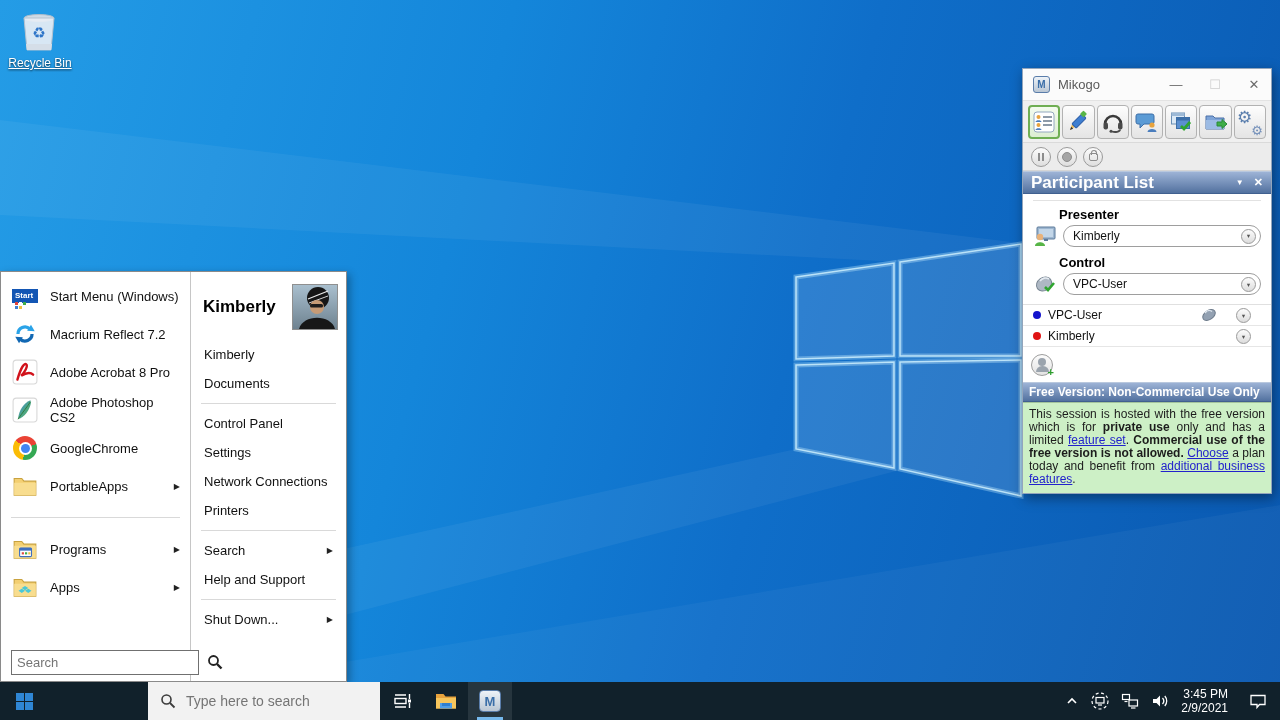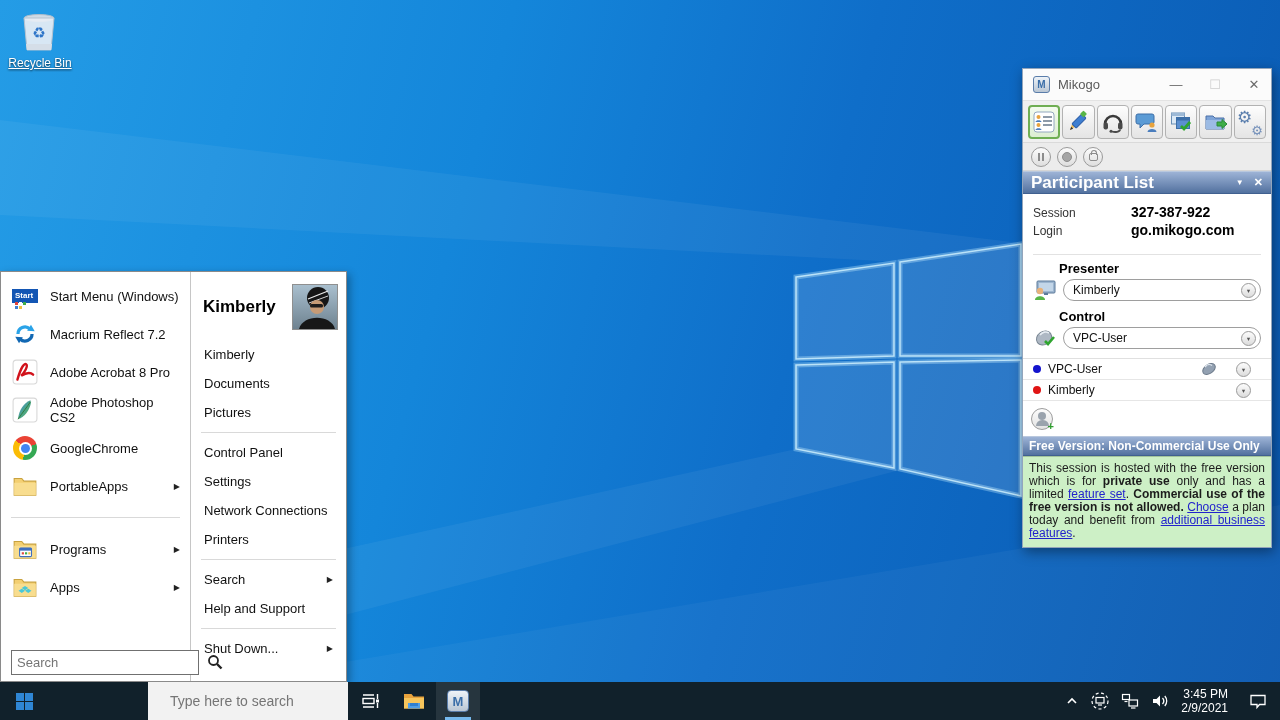--- a/index.html
+++ b/index.html
@@ -95,21 +95,21 @@
   .notice { background:#cdf0c6; border-top:1px solid #a3c49c; padding:5px 6px 7px 6px;
     font-size:12px; line-height:13px; color:#1c1c1c; text-align:justify; }
   .notice a.lnk { color:#2222cc;margin-top:16px; }
 
   
   .taskbar { position:absolute; left:0; bottom:0; width:1280px; height:38px; background:#11212b; z-index:30;
     display:flex; align-items:stretch; }
   .tb-start { width:48px; display:flex; align-items:center; justify-content:center; }
   .win-logo { display:grid; grid-template-columns:8px 8px; grid-template-rows:8px 8px; gap:1px; }
   .win-logo i { background:#2f86d4; }
-  .tb-search { margin-left:100px; width:200px; background:#f2f2f2; display:flex; align-items:center; gap:10px; padding:0 12px; }
+  .tb-search { margin-left:100px; width:232px; background:#f2f2f2; display:flex; align-items:center; gap:10px; padding:0 12px; }
   .tb-search input { border:none; background:transparent; outline:none; font-size:14px; font-family:inherit; color:#3c3c3c; width:180px; }
   .tb-iconbtn { width:44px; display:flex; align-items:center; justify-content:center; position:relative; }
   .tb-iconbtn.app-active { background:rgba(255,255,255,.09); }
   .tb-iconbtn.app-active .underline { position:absolute; bottom:0; left:9px; width:26px; height:3px; background:#76b9ed; }
   .tray { margin-left:auto; display:flex; align-items:center; }
   .tray-btn { height:38px; display:flex; align-items:center; justify-content:center; padding:0 5px; }
   .clock { text-align:right; color:#fff; font-size:12px; line-height:14px; padding:0 8px 0 6px; }
   .action-center { padding:0 12px; }
 
   .mikogo-tile { width:22px; height:22px; border-radius:4px; background:linear-gradient(#eef3f8,#b9c6d4);
@@ -304,23 +304,20 @@
         </svg>
       </span>
     </div>
 
     <div class="sr-item">
         <span>Kimberly</span>
       </div>
     <div class="sr-item">
         <span>Documents</span>
       </div>
-    <div class="sr-item">
-        <span>Pictures</span>
-      </div>
 
     <div class="sr-divider"></div>
 
     <div class="sr-item">
         <span>Control Panel</span>
       </div>
     <div class="sr-item">
         <span>Settings</span>
       </div>
     <div class="sr-item">
@@ -437,30 +434,20 @@
   </div>
 
   <div class="panel-header">
     <span class="ph-title">Participant List</span>
     <span class="ph-icons">
       <span class="ph-collapse">▼</span>
       <span class="ph-close">✕</span>
     </span>
   </div>
 
-  <div class="mk-session">
-    <div class="sess-row">
-      <span class="sess-label">Session</span>
-      <span class="sess-value">327-387-922</span>
-    </div>
-    <div class="sess-row">
-      <span class="sess-label">Login</span>
-      <span class="sess-value">go.mikogo.com</span>
-    </div>
-  </div>
   <div class="mk-hr"></div>
 
   <div class="mk-section-label">Presenter</div>
   <div class="mk-dd-row">
     <svg class="dd-icon" viewBox="0 0 24 22">
       <rect x="4" y="2" width="18" height="12" rx="1" fill="#9db6d0" stroke="#5c7a9a"></rect>
       <rect x="6" y="4" width="14" height="8" fill="#c3d6e8"></rect>
       <rect x="11" y="14" width="4" height="2" fill="#5c7a9a"></rect>
       <circle cx="7" cy="12" r="3.2" fill="#e8b27a"></circle>
       <path d="M2 21 c0-5 10-5 10 0 Z" fill="#57b547"></path>

